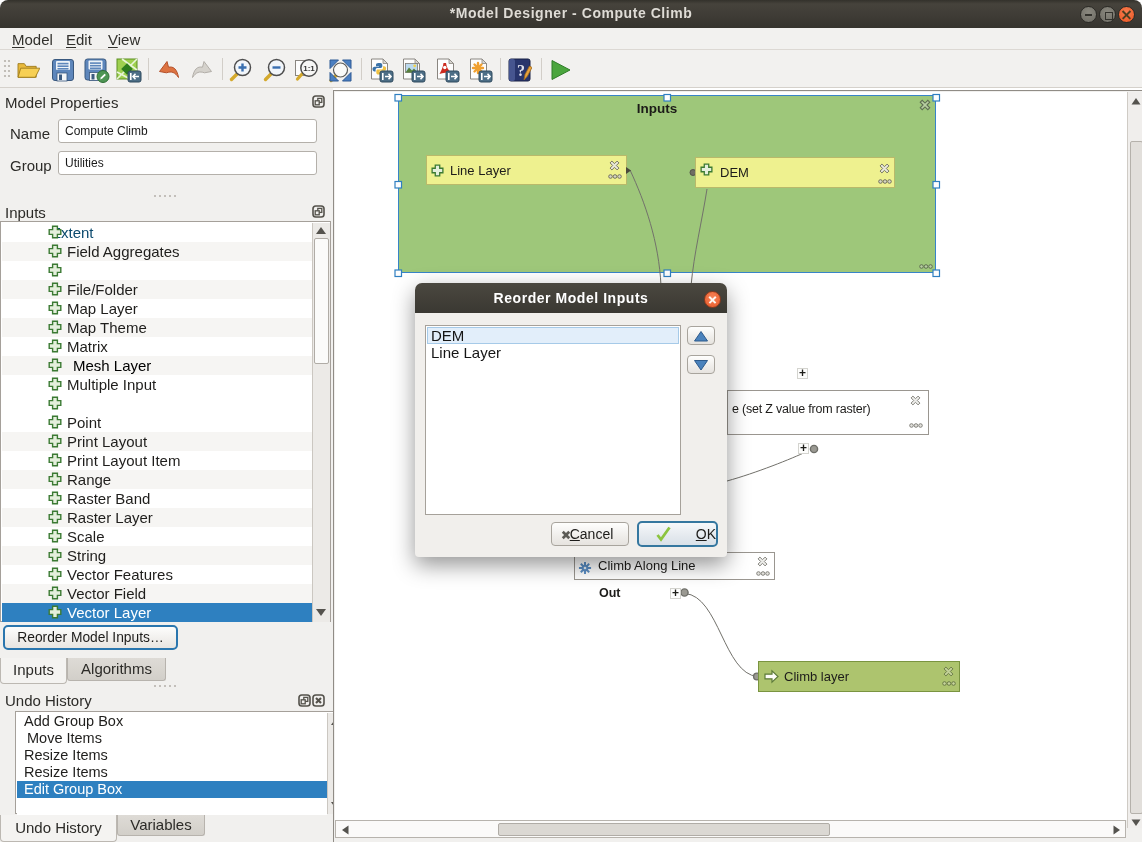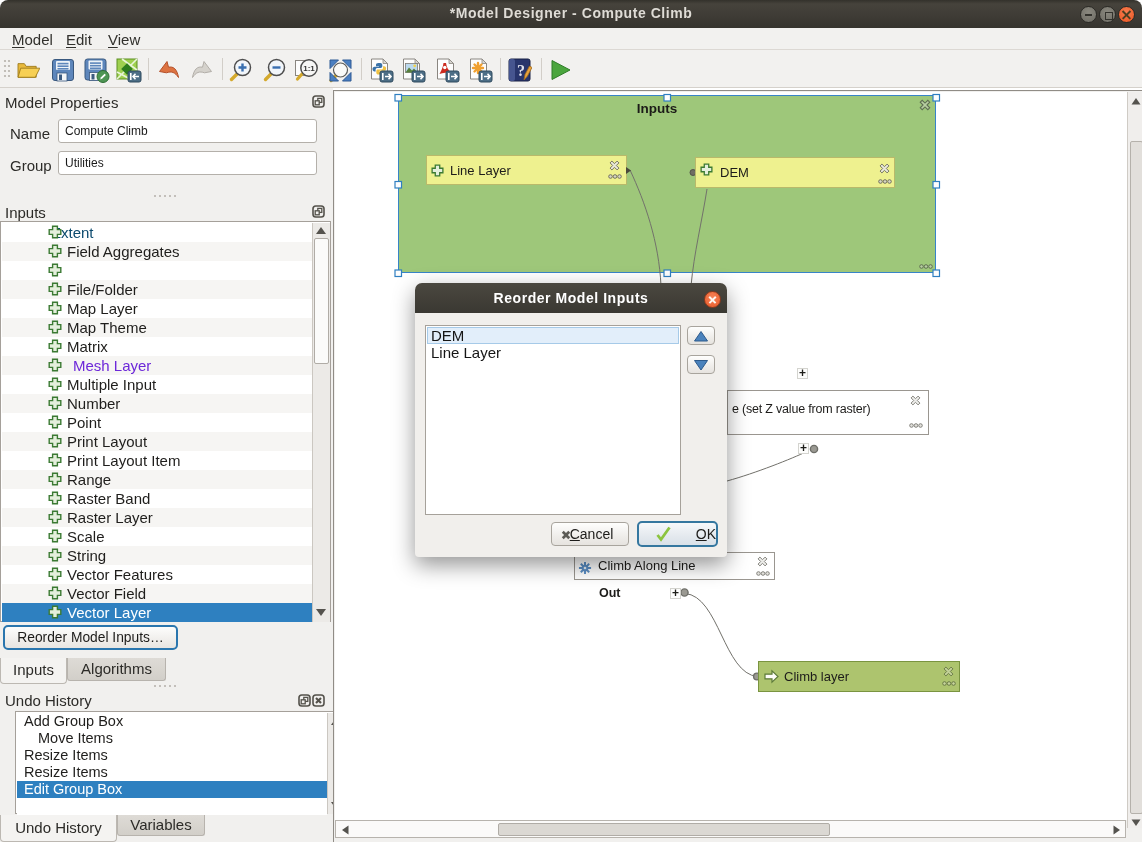--- a/index.html
+++ b/index.html
@@ -274,29 +274,28 @@
         <path d="M4.6 1.2 H9.4 V4.6 H12.8 V9.4 H9.4 V12.8 H4.6 V9.4 H1.2 V4.6 H4.6 Z" fill="#e4efdc" stroke="#3b7a33" stroke-width="1.4"></path>
       </svg>
       <div class="row" style="top:96px;width:310px;height:19px;background:#f6f5f3;color:#1f1e1c;line-height:19px;padding-left:65px">Map Theme</div>
       <svg class="abs" style="left:47px;top:98px" width="14" height="14" viewBox="0 0 14 14">
         <path d="M4.6 1.2 H9.4 V4.6 H12.8 V9.4 H9.4 V12.8 H4.6 V9.4 H1.2 V4.6 H4.6 Z" fill="#e4efdc" stroke="#3b7a33" stroke-width="1.4"></path>
       </svg>
       <div class="row" style="top:115px;width:310px;height:19px;background:#ffffff;color:#1f1e1c;line-height:19px;padding-left:65px">Matrix</div>
       <svg class="abs" style="left:47px;top:117px" width="14" height="14" viewBox="0 0 14 14">
         <path d="M4.6 1.2 H9.4 V4.6 H12.8 V9.4 H9.4 V12.8 H4.6 V9.4 H1.2 V4.6 H4.6 Z" fill="#e4efdc" stroke="#3b7a33" stroke-width="1.4"></path>
       </svg>
-      <div class="row" style="top:134px;width:310px;height:19px;background:#f6f5f3;color:#6d28d9;line-height:19px;padding-left:71px">Mesh Layer</div>
+      <div class="row" style="top:134px;width:310px;height:19px;background:#f6f5f3;color:#000000;line-height:19px;padding-left:71px">Mesh Layer</div>
       <svg class="abs" style="left:47px;top:136px" width="14" height="14" viewBox="0 0 14 14">
         <path d="M4.6 1.2 H9.4 V4.6 H12.8 V9.4 H9.4 V12.8 H4.6 V9.4 H1.2 V4.6 H4.6 Z" fill="#e4efdc" stroke="#3b7a33" stroke-width="1.4"></path>
       </svg>
       <div class="row" style="top:153px;width:310px;height:19px;background:#ffffff;color:#1f1e1c;line-height:19px;padding-left:65px">Multiple Input</div>
       <svg class="abs" style="left:47px;top:155px" width="14" height="14" viewBox="0 0 14 14">
         <path d="M4.6 1.2 H9.4 V4.6 H12.8 V9.4 H9.4 V12.8 H4.6 V9.4 H1.2 V4.6 H4.6 Z" fill="#e4efdc" stroke="#3b7a33" stroke-width="1.4"></path>
       </svg>
-      <div class="row" style="top:172px;width:310px;height:19px;background:#f6f5f3;color:#1f1e1c;line-height:19px;padding-left:65px">Number</div>
       <svg class="abs" style="left:47px;top:174px" width="14" height="14" viewBox="0 0 14 14">
         <path d="M4.6 1.2 H9.4 V4.6 H12.8 V9.4 H9.4 V12.8 H4.6 V9.4 H1.2 V4.6 H4.6 Z" fill="#e4efdc" stroke="#3b7a33" stroke-width="1.4"></path>
       </svg>
       <div class="row" style="top:191px;width:310px;height:19px;background:#ffffff;color:#1f1e1c;line-height:19px;padding-left:65px">Point</div>
       <svg class="abs" style="left:47px;top:193px" width="14" height="14" viewBox="0 0 14 14">
         <path d="M4.6 1.2 H9.4 V4.6 H12.8 V9.4 H9.4 V12.8 H4.6 V9.4 H1.2 V4.6 H4.6 Z" fill="#e4efdc" stroke="#3b7a33" stroke-width="1.4"></path>
       </svg>
       <div class="row" style="top:210px;width:310px;height:19px;background:#f6f5f3;color:#1f1e1c;line-height:19px;padding-left:65px">Print Layout</div>
       <svg class="abs" style="left:47px;top:212px" width="14" height="14" viewBox="0 0 14 14">
         <path d="M4.6 1.2 H9.4 V4.6 H12.8 V9.4 H9.4 V12.8 H4.6 V9.4 H1.2 V4.6 H4.6 Z" fill="#e4efdc" stroke="#3b7a33" stroke-width="1.4"></path>
@@ -366,21 +365,21 @@
  <rect x="1" y="1" width="11" height="11" rx="2.8" fill="none" stroke="#54524b" stroke-width="1.6"></rect>
  <rect x="5.8" y="3.4" width="4" height="4" fill="none" stroke="#54524b" stroke-width="1.3"></rect>
  <rect x="3.2" y="5.8" width="4" height="4" fill="#f1f0ee" stroke="#54524b" stroke-width="1.3"></rect>
 </svg>
  <svg class="abs" style="left:312px;top:606px" width="13" height="13" viewBox="0 0 13 13">
  <rect x="1" y="1" width="11" height="11" rx="2.8" fill="none" stroke="#54524b" stroke-width="1.6"></rect>
  <path d="M4 4 L9 9 M9 4 L4 9" stroke="#54524b" stroke-width="2.1"></path>
 </svg>
  <div class="listframe" id="undolist" style="left:15px;top:623px;width:331px;height:103px">
       <div class="row" style="top:1px;width:310px;height:17px;background:#ffffff;color:#1f1e1c;line-height:16px;padding-left:7px;font-size:14.5px">Add Group Box</div>
-      <div class="row" style="top:18px;width:370px;height:17px;background:#ffffff;color:#1f1e1c;line-height:16px;padding-left:21px;font-size:14.5px">Move Items</div>
+      <div class="row" style="top:18px;width:370px;height:17px;background:#ffffff;color:#1f1e1c;line-height:16px;padding-left:10px;font-size:14.5px">Move Items</div>
       <div class="row" style="top:35px;width:310px;height:17px;background:#ffffff;color:#1f1e1c;line-height:16px;padding-left:7px;font-size:14.5px">Resize Items</div>
       <div class="row" style="top:52px;width:310px;height:17px;background:#ffffff;color:#1f1e1c;line-height:16px;padding-left:7px;font-size:14.5px">Resize Items</div>
       <div class="row" style="top:69px;width:310px;height:17px;background:#2e80c0;color:#ffffff;line-height:16px;padding-left:7px;font-size:14.5px">Edit Group Box</div>
       <div class="row" style="top:86px;width:310px;height:17px;background:#ffffff;color:#1f1e1c;line-height:16px;padding-left:7px;font-size:14.5px"></div>
       <div class="abs" style="left:311px;top:1px;width:18px;height:101px;background:#eceae7;border-left:1px solid #cbc7c1"></div>
       <svg class="abs" style="left:314px;top:5px" width="12" height="10">
         <path d="M6 1 L11 8 L1 8 Z" fill="#55534e"></path>
       </svg>
       <svg class="abs" style="left:314px;top:88px" width="12" height="10">
         <path d="M1 2 L11 2 L6 9 Z" fill="#55534e"></path>

